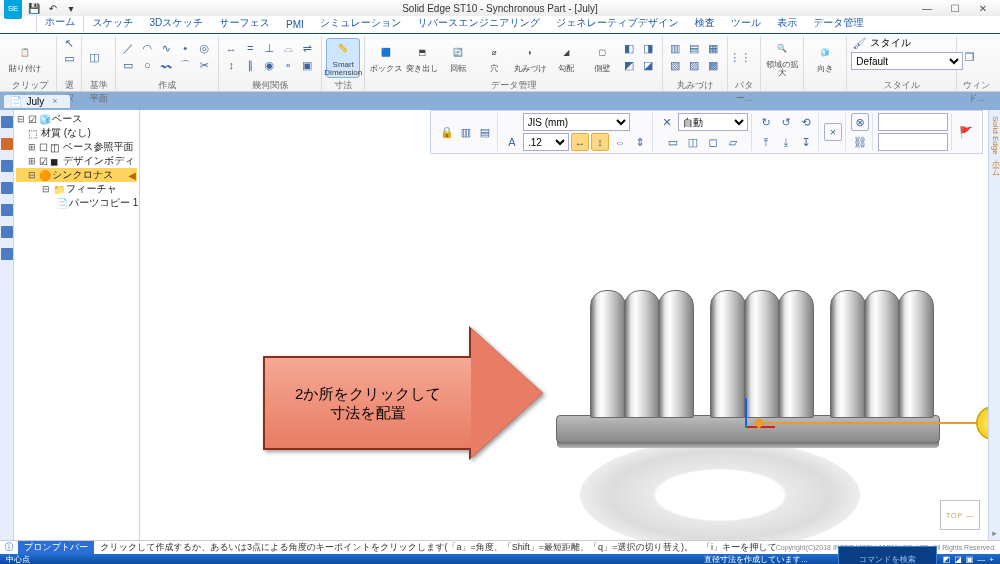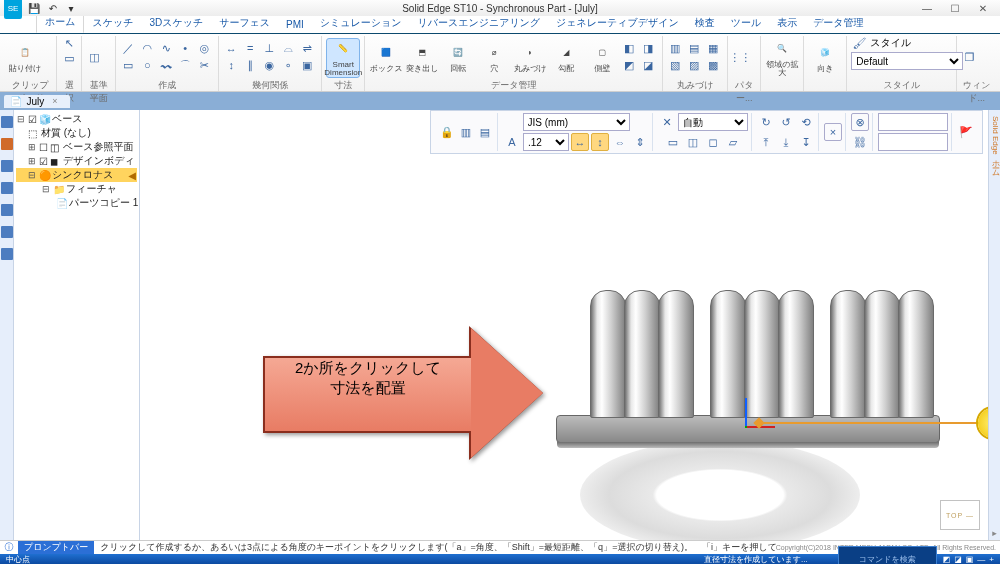--- a/index.html
+++ b/index.html
@@ -71,21 +71,21 @@
   .triad .y{ position:absolute; width:2px; height:2px; background:#0a0; bottom:0; left:0; }
 
   .dimline { position:absolute; top:312px; left:618px; width:230px; height:2px; background:#e89b2e; }
   .dimline::before,.dimline::after{ content:""; position:absolute; width:8px;height:8px; background:#e89b2e; transform:rotate(45deg); top:-3px; }
   .dimline::before{left:-3px;} .dimline::after{right:-3px;}
   .sun { position:absolute; left:838px; top:298px; width:30px; height:30px; background:radial-gradient(#fff176,#f2c200); border-radius:50%; box-shadow:0 0 0 2px #d6a800; }
   .sun::before{content:"+"; position:absolute; left:50%; top:50%; transform:translate(-50%,-52%); font-size:16px; color:#5b4900; font-weight:bold;}
 
   
   .callout { position:absolute; left:123px; top:246px; filter: drop-shadow(2px 2px 2px rgba(0,0,0,0.4)); }
-  .callout-body { background: linear-gradient(#f5a894,#e87c64); border:2px solid #8a2e1e; width:210px; height:77px; display:flex; flex-direction:column; align-items:center; font-size:15px; color:#000; line-height:1.3; }
+  .callout-body { background: linear-gradient(#f5a894,#e87c64); border:2px solid #8a2e1e; width:210px; height:94px; display:flex; flex-direction:column; align-items:center; justify-content:center; font-size:15px; color:#000; line-height:1.3; }
   .callout-head { position:absolute; left:208px; top:-28px; width:0;height:0; border-top:65px solid transparent; border-bottom:65px solid transparent; border-left:72px solid #e87c64; }
   .callout-head::before{content:""; position:absolute; left:-74px; top:-67px; width:0;height:0; border-top:67px solid transparent; border-bottom:67px solid transparent; border-left:74px solid #8a2e1e; z-index:-1;}
 
   .viewcube { position:absolute; right:8px; bottom:14px; width:40px; height:30px; border:1px solid #c2c2c2; background:#fff; display:flex;align-items:center;justify-content:center; font-size:7px; color:#bfa060; letter-spacing:1px; }
 
   
   .prompt { position:absolute; left:0; right:0; bottom:10px; height:14px; display:flex; align-items:center; font-size:9px; background:#fff; border-top:1px solid #ccc; }
   .prompt .pl { background:#2b6fd6; color:#fff; padding:0 6px; height:100%; display:flex;align-items:center; }
   .prompt .pm { padding:0 6px; color:#333; flex:1; white-space:nowrap; overflow:hidden; }
   .prompt .pr { font-size:7px; color:#888; padding-right:4px;}

